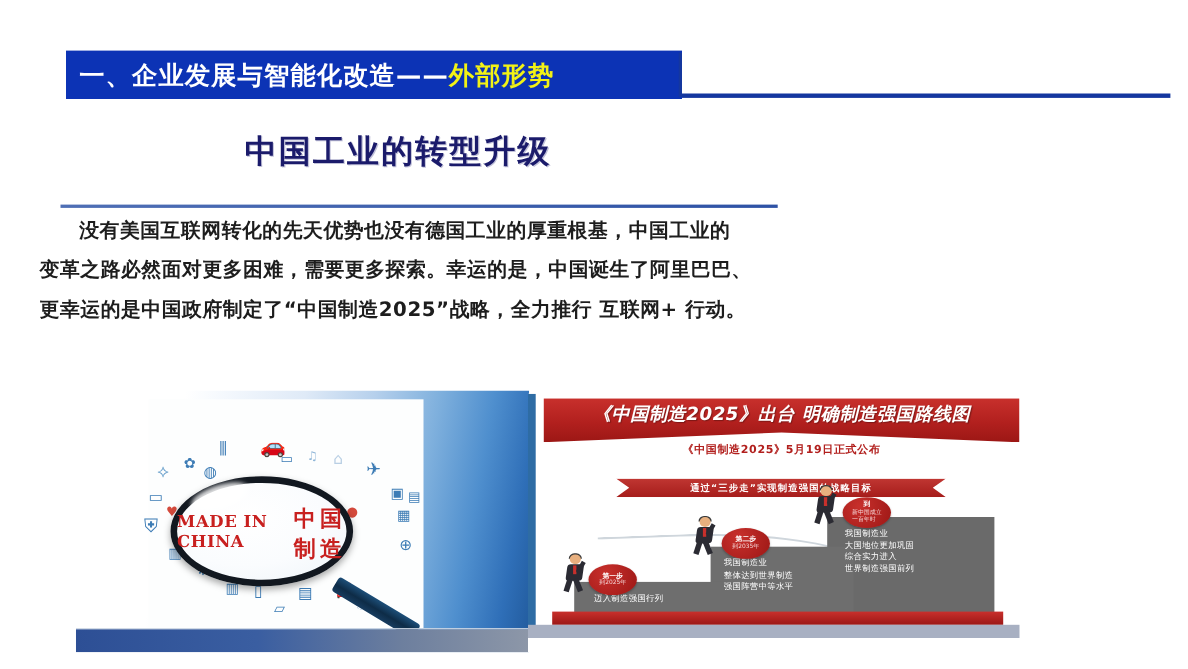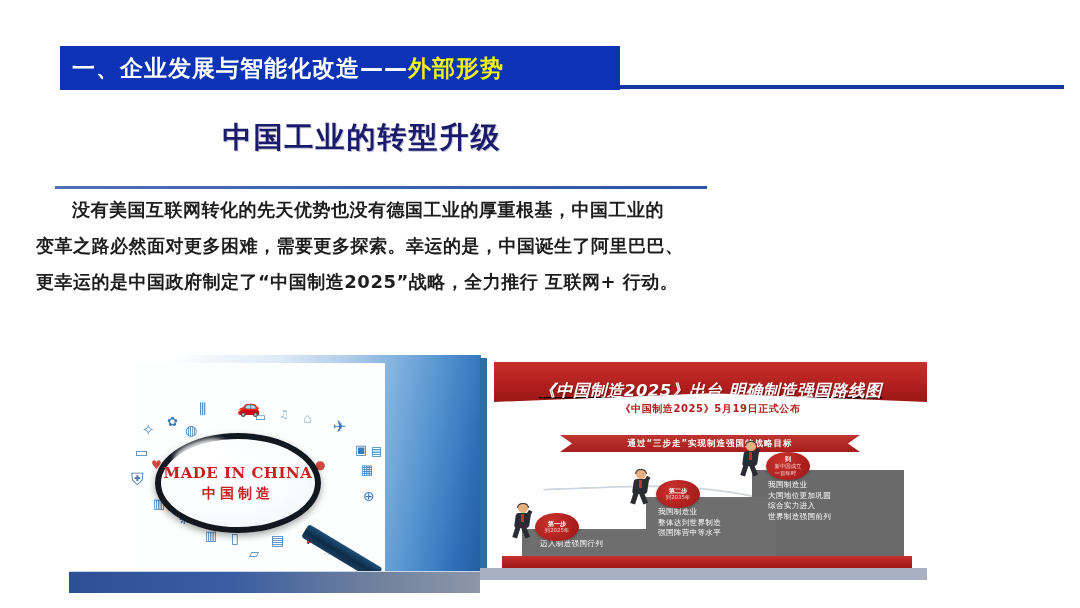--- a/index.html
+++ b/index.html
@@ -76,28 +76,28 @@
   }
   .pl-icons { position: absolute; left: 58px; top: 42px; width: 268px; height: 168px; }
   .pl-icons span {
     position: absolute; color: #3d7cb5; font-size: 15px; line-height: 1;
   }
   .pl-lens {
     position: absolute; left: 86px; top: 78px; width: 166px; height: 100px;
     border: 6px solid #121820; border-radius: 50%;
     background: radial-gradient(ellipse at 40% 35%, #ffffff 0%, #fafcfe 55%, #eef4f9 100%);
     box-shadow: 0 3px 7px rgba(0,0,0,0.35);
-    display: flex; flex-direction: column; align-items: center; justify-content: center;
+    display: flex; flex-direction: row; align-items: center; justify-content: center;
   }
   .pl-lens .en {
     font-family: "DejaVu Serif", "Liberation Serif", serif;
     font-size: 15px; font-weight: bold; color: #c8201f; letter-spacing: 0.5px;
   }
   .pl-lens .cn {
-    font-size: 14px; font-weight: bold; color: #c8201f; letter-spacing: 4px; margin-top: 3px;
+    font-size: 20px; font-weight: bold; color: #c8201f; letter-spacing: 4px; margin-top: 3px; text-align: right;
   }
   .pl-handle {
     position: absolute; left: 236px; top: 168px; width: 86px; height: 15px;
     background: linear-gradient(to bottom, #1d4f79, #0e2c47 55%, #173c5f);
     transform: rotate(31deg); transform-origin: left center;
     border-radius: 3px;
   }
   .pl-lens-glow {
     position: absolute; left: 104px; top: 86px; width: 54px; height: 22px;
     background: rgba(255,255,255,0.85); border-radius: 50%;
@@ -110,21 +110,21 @@
     overflow: hidden; background: #ffffff;
   }
   .pr-leftbar {
     position: absolute; left: 0; top: 0; width: 7px; height: 218px;
     background: #2e6ca4;
   }
   .pr-banner {
     position: absolute; left: 14px; top: 4px; width: 433px; height: 40px;
     background: linear-gradient(to bottom, #c8302c 0%, #b2201e 55%, #9c1715 100%);
     clip-path: polygon(0 0, 100% 0, 100% 100%, 50% 78%, 0 100%);
-    display: flex; align-items: flex-end; justify-content: center; text-decoration: underline;
+    display: flex; align-items: flex-start; justify-content: center;
   }
   .pr-banner-title {
     margin-top: 4px;
     font-size: 16.5px; font-weight: bold; font-style: italic; color: #ffffff;
     letter-spacing: 0.5px; white-space: nowrap;
     text-shadow: 1px 1px 1px rgba(0,0,0,0.3);
   }
   .pr-banner-sub {
     position: absolute; left: 14px; top: 44px; width: 433px;
     text-align: center; font-size: 10px; font-weight: bold; color: #b2201e;

